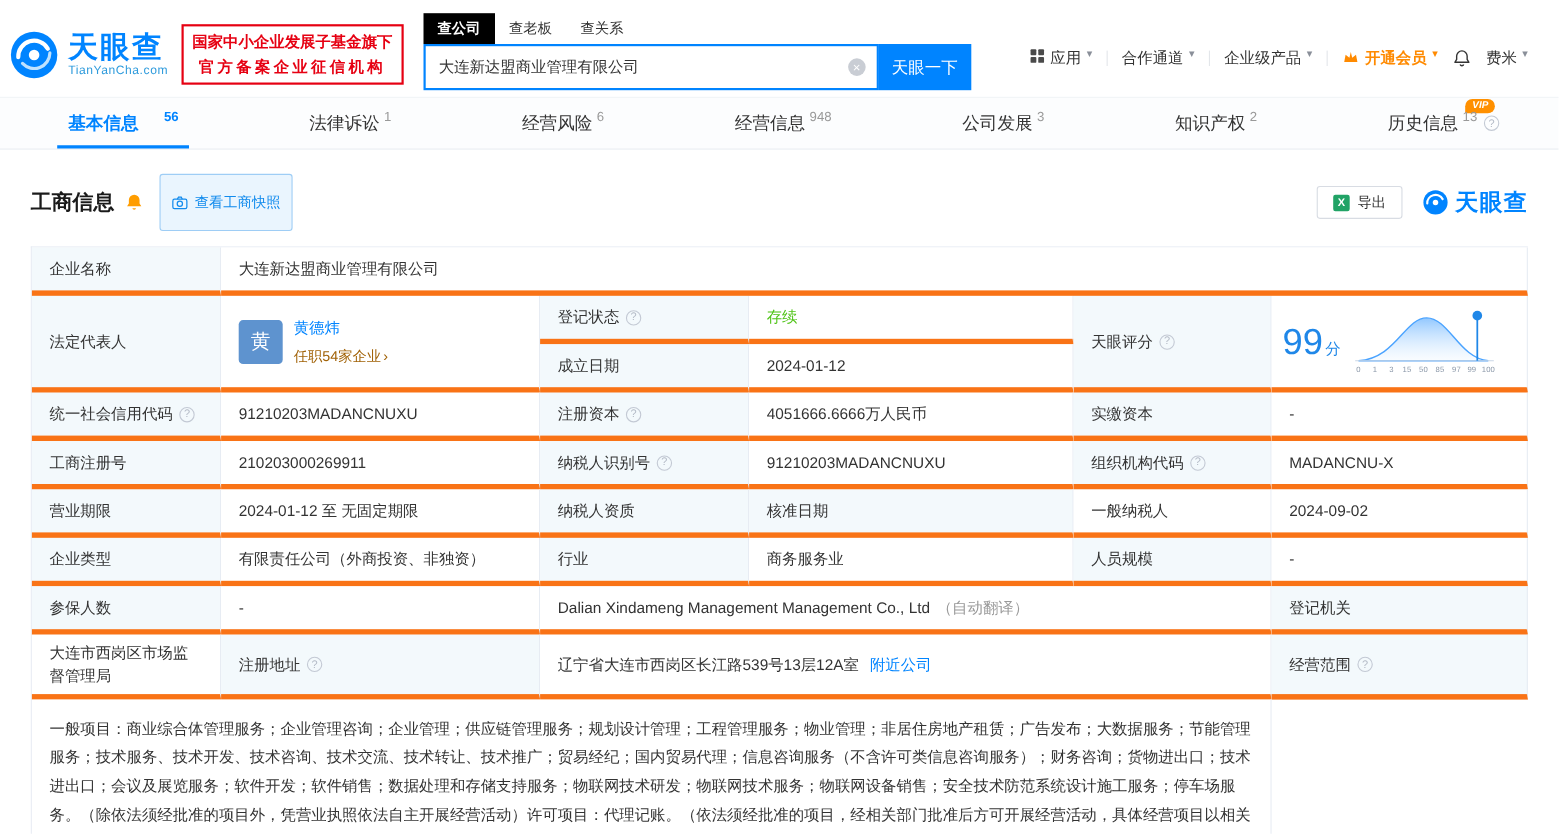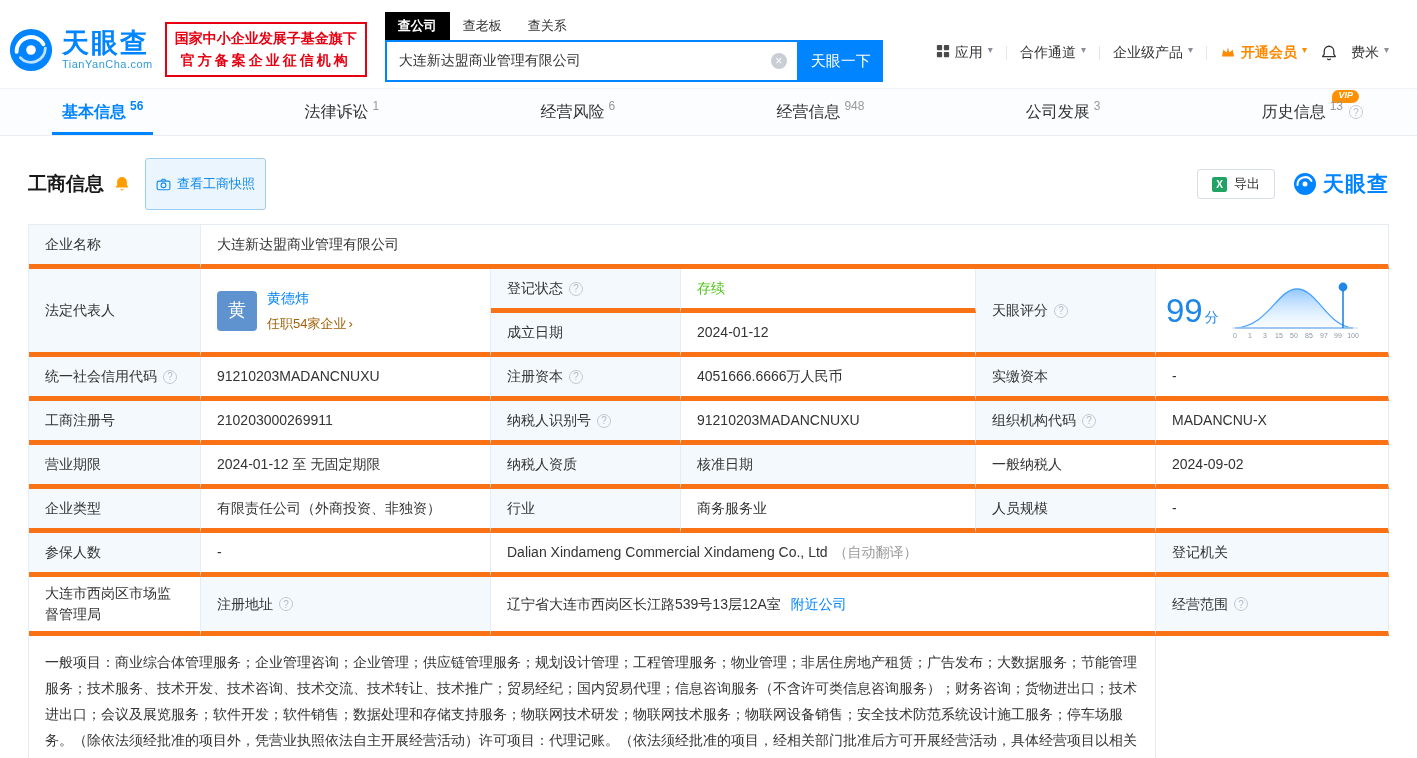--- a/index.html
+++ b/index.html
@@ -38,21 +38,21 @@
   .caret { font-size:10px; color:#8a8f99; }
   .nav-item.vip { color:#ff8a00; font-weight:bold; }
   .nav-item.vip .caret { color:#ff8a00; }
   
   .tabbar { display:flex; justify-content:space-between; align-items:stretch; height:48px;
     padding:0 44px 0 52px; border-top:1px solid #f1f4f7; border-bottom:1px solid #e9edf2;
     background:#fcfdfe; }
   .tab { display:flex; align-items:center; padding:0 10px; font-size:16px; color:#333;
     cursor:pointer; position:relative;justify-content:center; }
   .tab-count { font-size:12px; color:#999; margin-left:4px; transform:translateY(-6px); display:inline-block; }
-  .tab.active { color:#0084ff; font-weight:bold; box-shadow:inset 0 -3px 0 #0084ff; }
+  .tab.active { color:#0084ff; font-weight:bold; box-shadow:inset 0 -3px 0 #0084ff;gap:19px; }
   .tab.active .tab-count { color:#0084ff; }
   .vip-flag { position:absolute; top:1px; right:14px; background:#ff9000; color:#fff;
     font-size:9px; font-weight:bold; font-style:italic; padding:1px 6px 2px;
     border-radius:7px 7px 7px 0; line-height:1.1; }
   .help { display:inline-flex; width:14px; height:14px; border:1px solid #c3c9d4; flex:none;
     border-radius:50%; color:#b3bac6; font-size:10px; align-items:center; justify-content:center;
     margin-left:6px; cursor:pointer; font-style:normal; }
   
   .section-head { display:flex; align-items:center; margin:22px 28px 14px; }
   .section-head h2 { margin:0; font-size:19px; color:#1a1a1a; }
@@ -192,20 +192,24 @@
     </div>
     <div class="tab">
       <span>经营信息</span>
       <span class="tab-count">948</span>
     </div>
     <div class="tab">
       <span>公司发展</span>
       <span class="tab-count">3</span>
     </div>
     <div class="tab">
+      <span>知识产权</span>
+      <span class="tab-count">2</span>
+    </div>
+    <div class="tab">
       <span class="vip-flag">VIP</span>
       <span>历史信息</span>
       <span class="tab-count">13</span>
       <span class="help">?</span>
     </div>
   </div>
 
   <div class="section-head">
     <h2>工商信息</h2>
     <span class="bell-btn">
@@ -384,21 +388,21 @@
       <span>-</span>
     </div>
 
     <div class="cell lbl">
       <span>参保人数</span>
     </div>
     <div class="cell">
       <span>-</span>
     </div>
     <div class="cell span3">
-      <span>Dalian Xindameng Commercial Xindameng Co., Ltd</span>
+      <span>Dalian Xindameng Management Management Co., Ltd</span>
       <span class="note">（自动翻译）</span>
     </div>
 
     <div class="cell lbl">
       <span>登记机关</span>
     </div>
     <div class="cell">
       <span>大连市西岗区市场监督管理局</span>
     </div>
     <div class="cell lbl">

